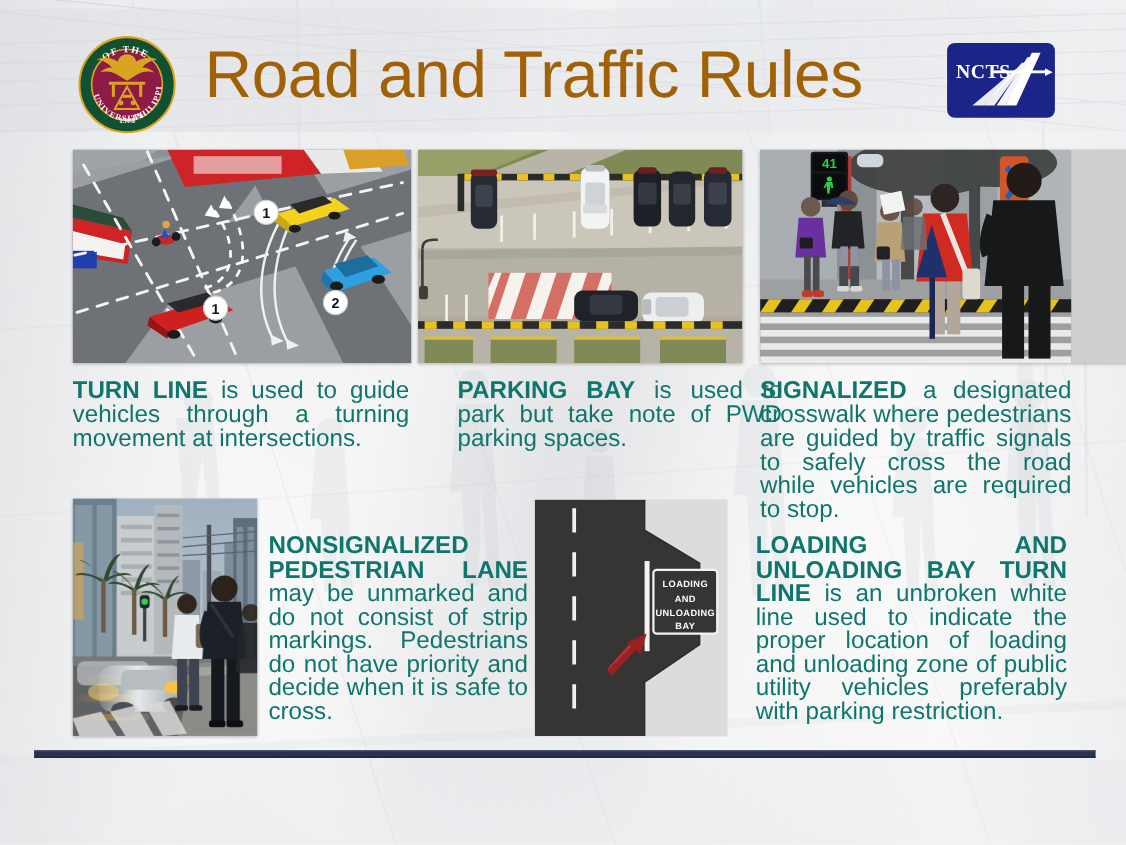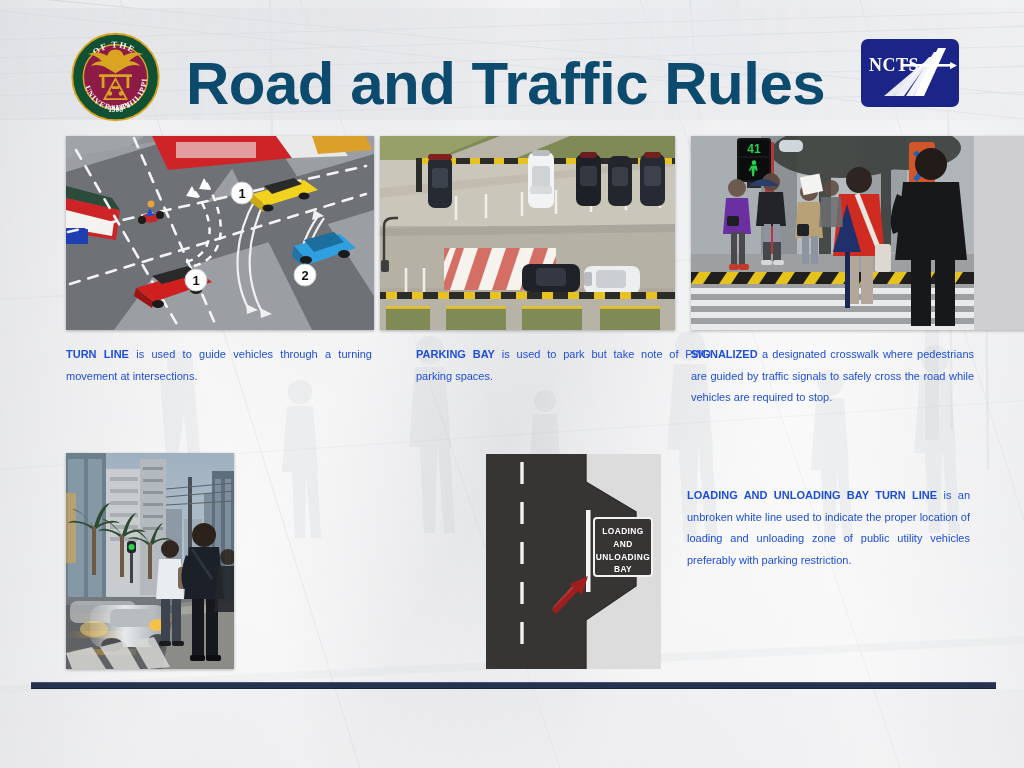--- a/index.html
+++ b/index.html
@@ -28,37 +28,37 @@
   .bg-figures { position: absolute; left: 0; right: 0; top: 330px; height: 340px; opacity: .2; }
   .bg-soft-shapes { position: absolute; inset: 0; opacity: .30; }
 
   
   .header-band {
     position: absolute; left: 0; top: 8px; width: 1024px; height: 112px;
     background: linear-gradient(90deg, rgba(222,223,227,.65) 0%, rgba(228,229,233,.55) 45%, rgba(236,237,240,.45) 100%);
   }
   .up-seal { position: absolute; left: 68px; top: 31px; width: 95px; height: 92px; }
   .slide-title {
-    position: absolute; left: 186px; top: 54px;
-    font-size: 60px; font-weight: bold; color: #0c4a6e;
+    position: absolute; left: 186px; top: 38px;
+    font-size: 60px; font-weight: normal; color: #a16207;
     letter-spacing: -0.5px; line-height: 1;
     white-space: nowrap;
   }
   .ncts-logo { position: absolute; left: 860px; top: 38px; width: 100px; height: 70px; }
 
   
   .tile { position: absolute; overflow: hidden; background: #cfcfd2; }
   .tile.shadowed { box-shadow: 0 1px 3px rgba(0,0,0,.28); }
 
   
   .caption {
     position: absolute;
-    font-size: 11px;
+    font-size: 22px;
     line-height: 21.5px;
-    color: #1d4ed8;
+    color: #0f766e;
     text-align: justify;
     text-justify: inter-word;
   }
   .caption b { font-weight: bold; }
   .caption-last-justify { text-align-last: left; }
 
   
   .footer-rule {
     position: absolute; left: 31px; top: 682px; width: 965px; height: 7px;
     background: #27324f;
@@ -730,20 +730,23 @@
         <path d="M-18 20 q-8 22 -2 34 l8 -3 q-4 -16 0 -28 z" fill="#1c2129"></path>
         <path d="M-12 14 l20 30" stroke="#2e343c" stroke-width="3" fill="none"></path>
       </g>
       <g transform="translate(162,104)" opacity=".9">
         <circle cx="0" cy="0" r="8" fill="#2f2722"></circle>
         <path d="M-10 9 h20 l4 46 h-28 z" fill="#23262b"></path>
       </g>
     </svg>
   </div>
 
+  <div class="caption caption-last-justify" style="left:244px; top:485px; width:236px;">
+    <b>NONSIGNALIZED PEDESTRIAN LANE</b><span> may be unmarked and do not consist of strip markings. Pedestrians do not have priority and decide when it is safe to cross.</span>
+  </div>
 
   <div class="bay-diagram">
     <svg viewBox="0 0 175 215" width="175" height="215">
 
       <rect x="0" y="0" width="175" height="215" fill="#dcdcdc"></rect>
 
       <path d="M0 0 H100 L100 28 L150 58 L150 132 L100 166 L100 215 H0 Z" fill="#373434"></path>
 
       <path d="M100 0 L100 28 L150 58 L150 132 L100 166 L100 215" fill="none" stroke="#2d2b2b" stroke-width="1.4"></path>
 

